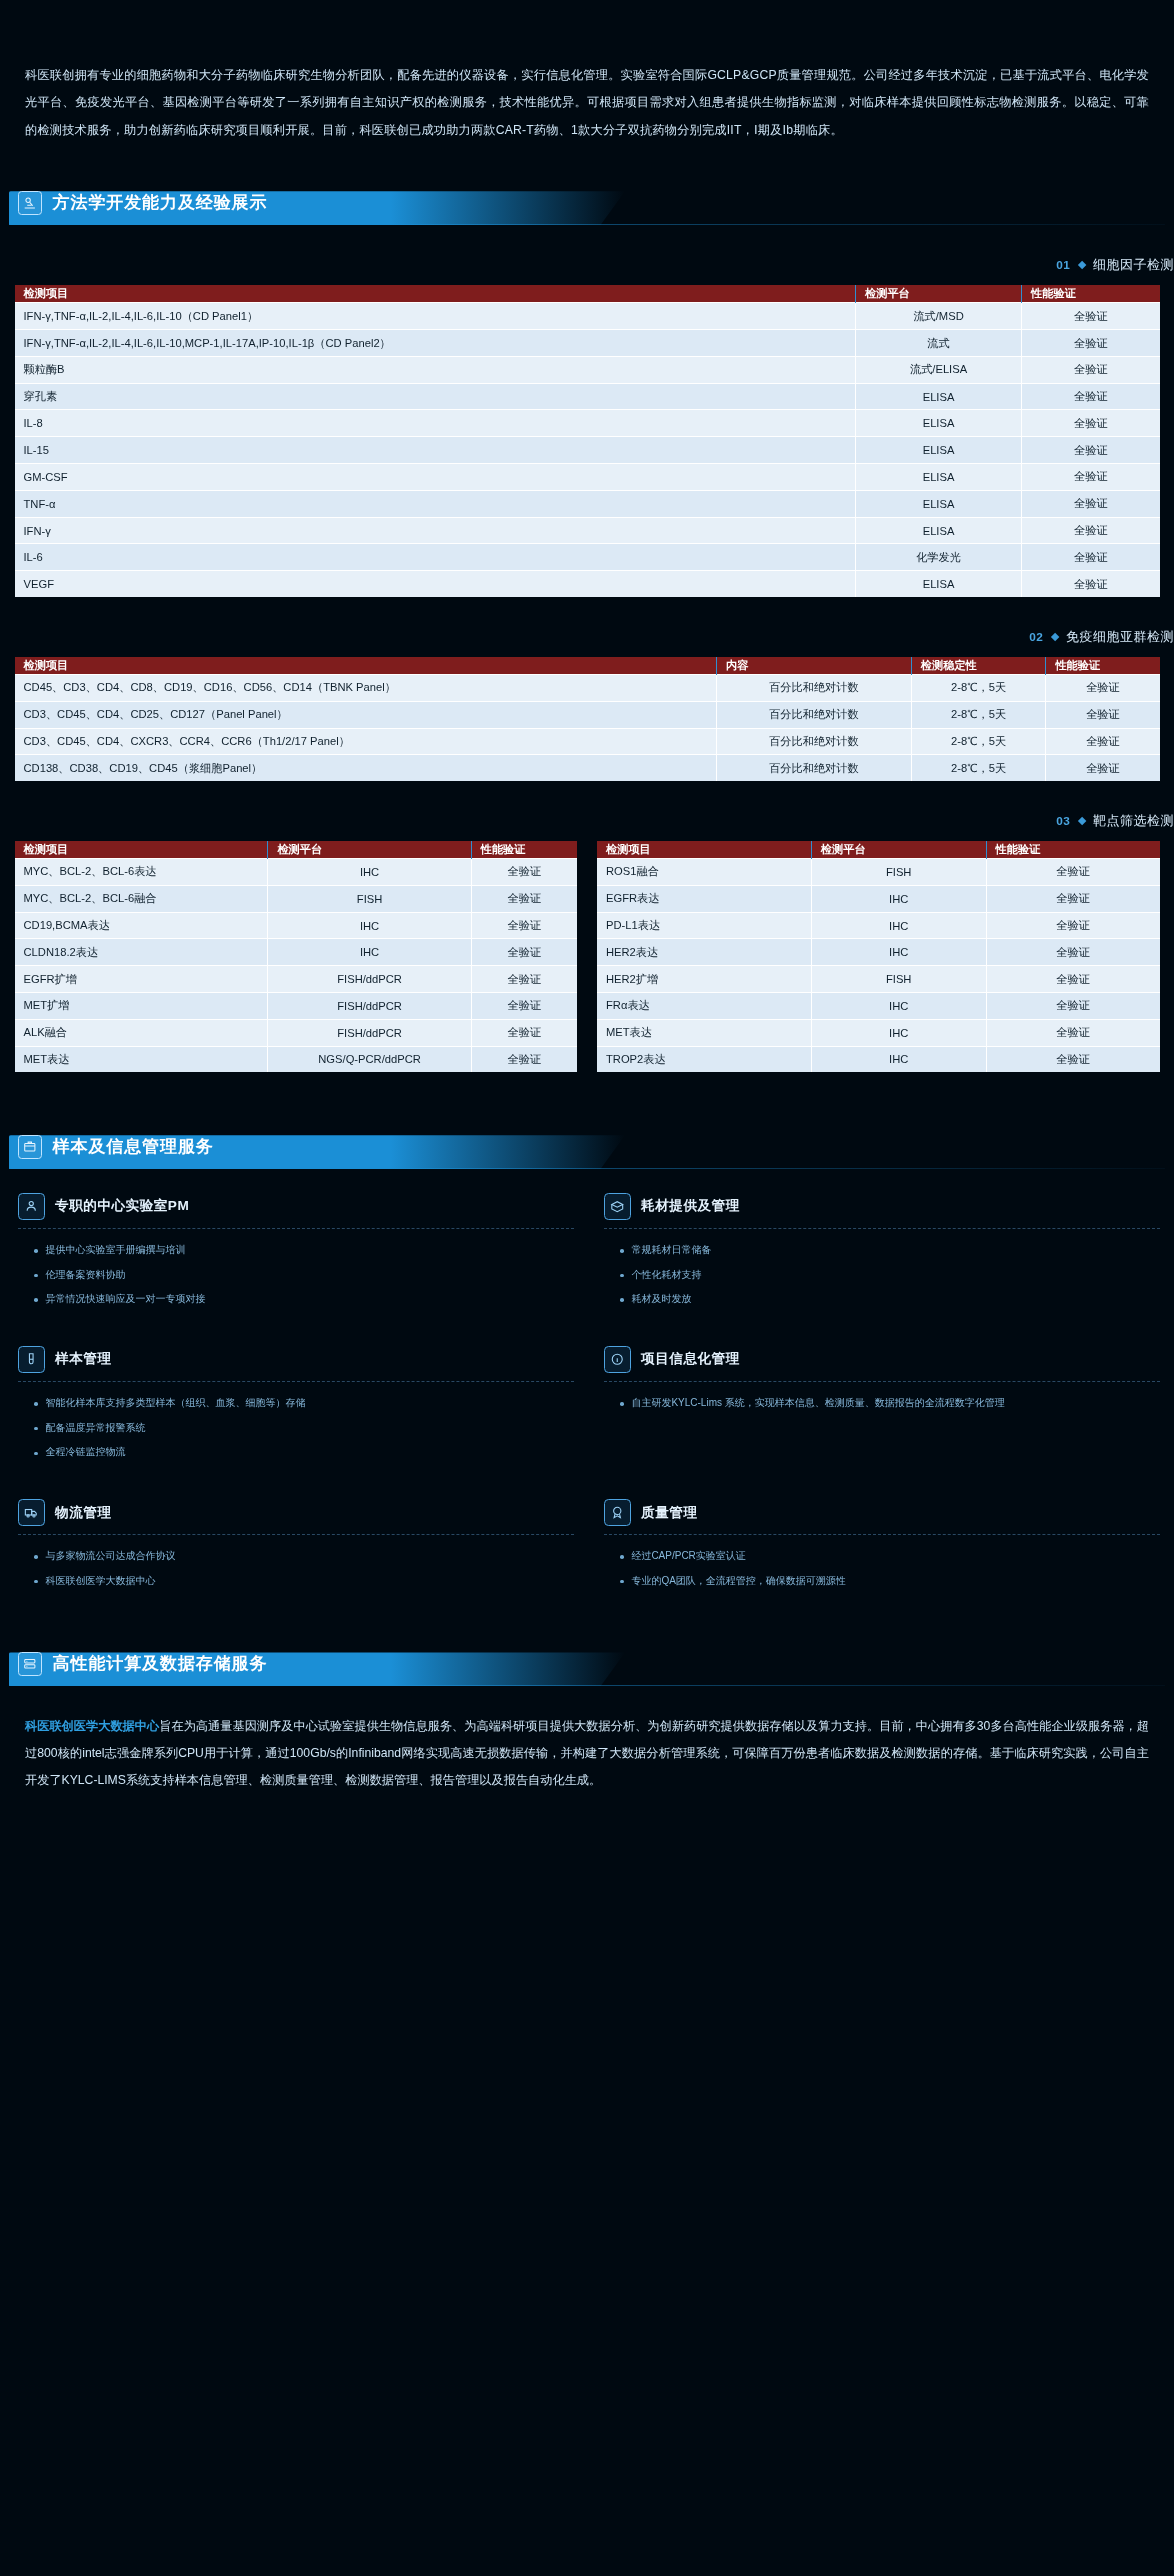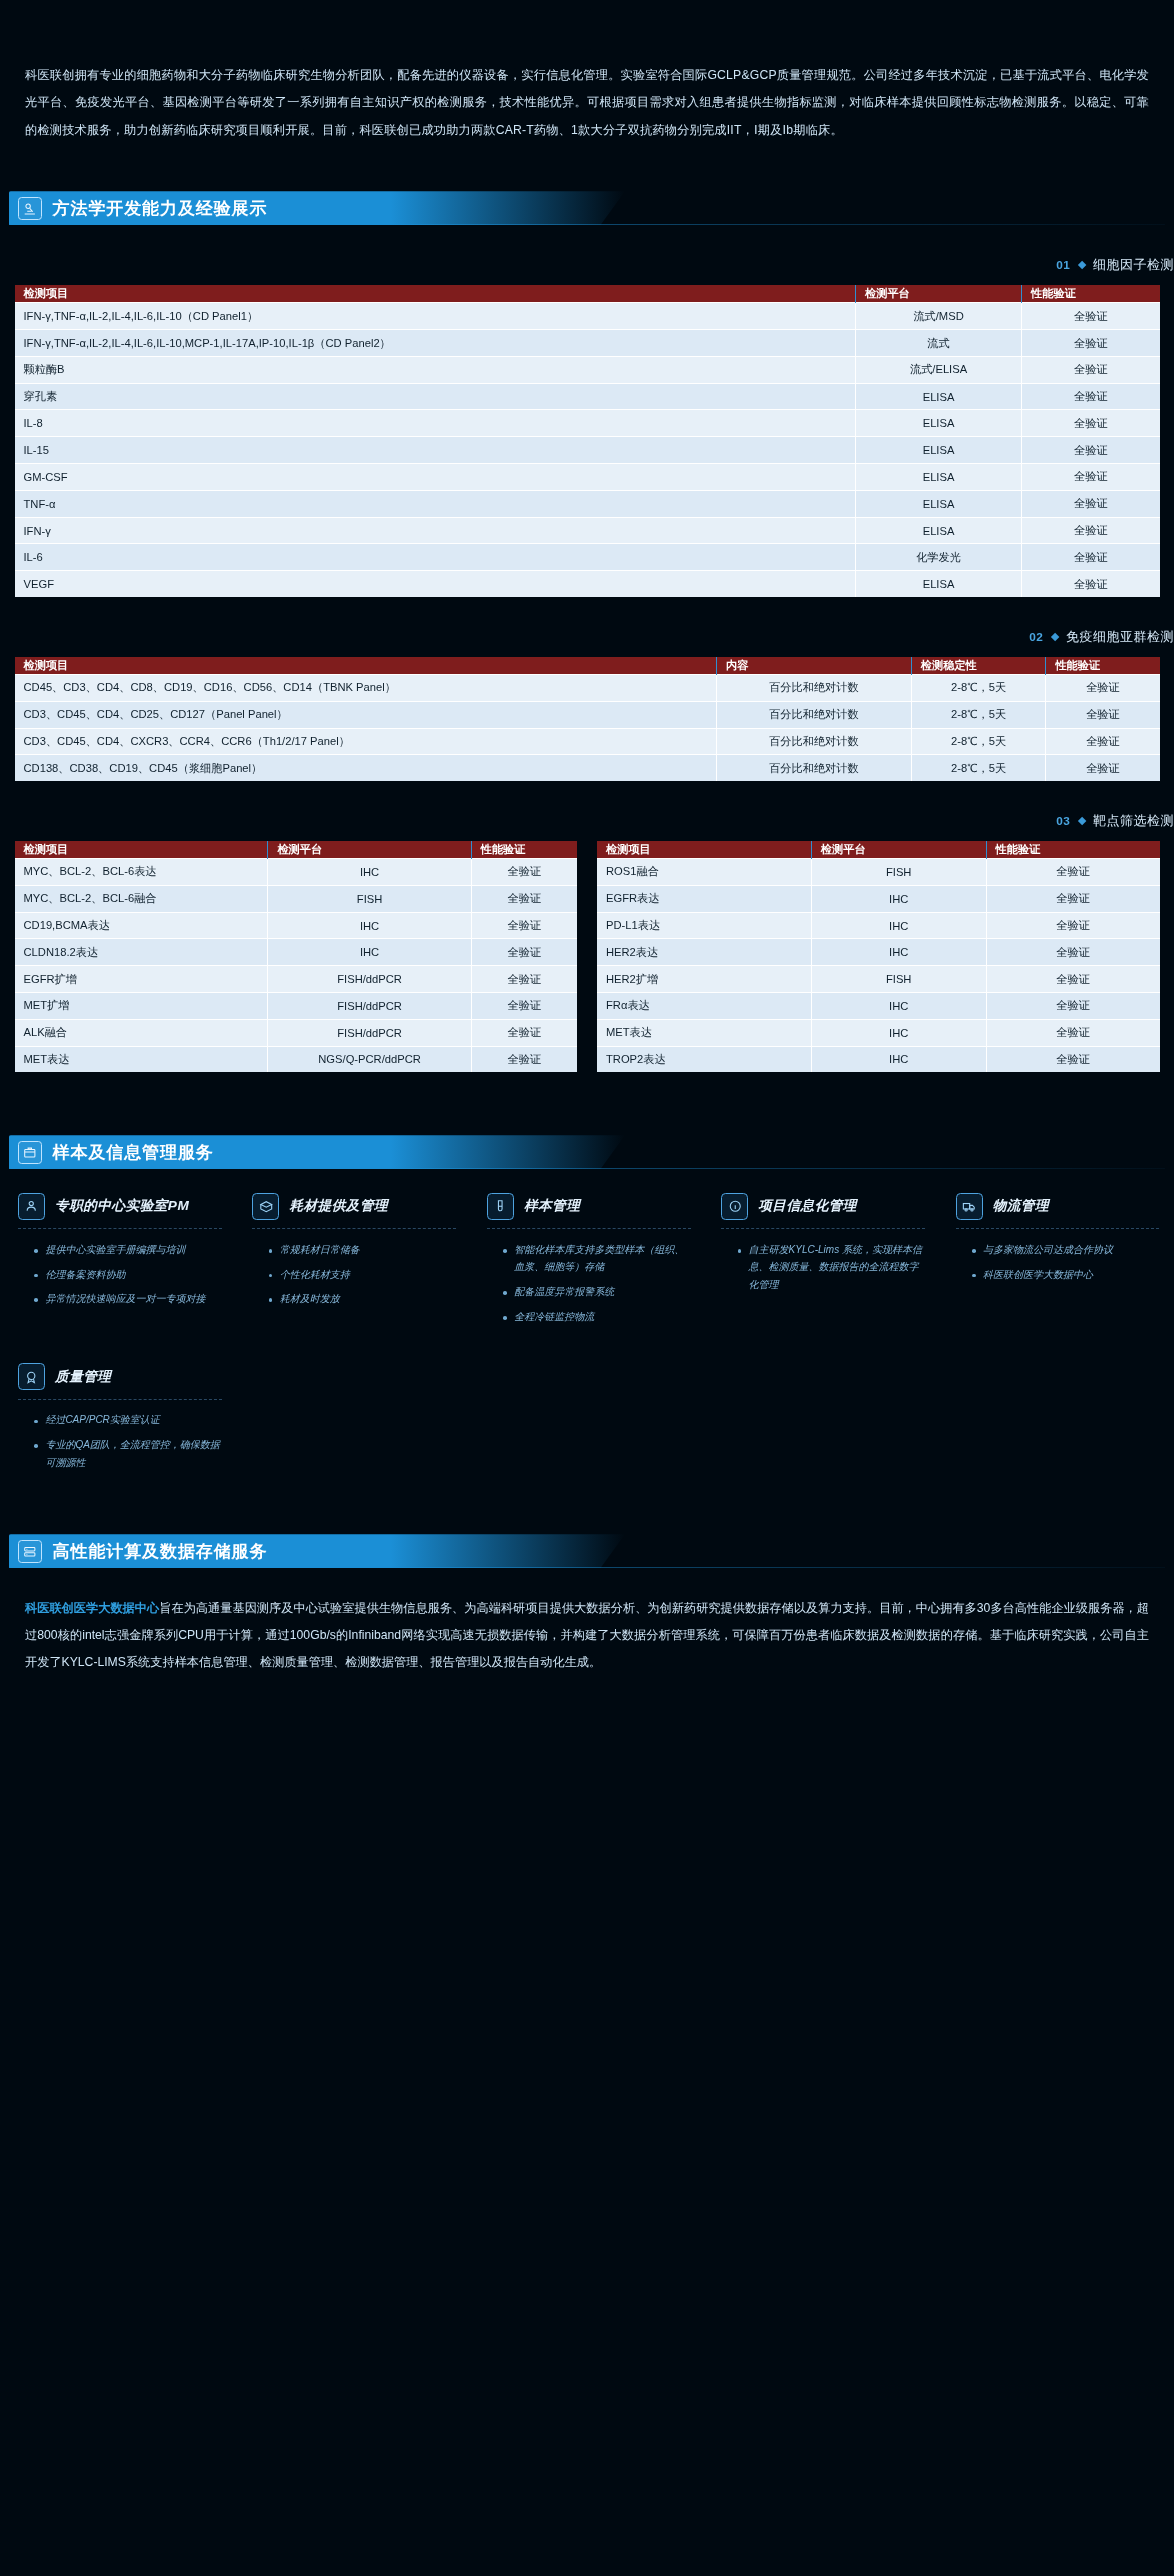--- a/index.html
+++ b/index.html
@@ -29,21 +29,21 @@
     text-align: justify;
     letter-spacing: 0.2px;
   }
 
   
   .banner {
     margin: 47px 9px 0 9px;
     height: 34px;
     position: relative;
     display: flex;
-    align-items: center;
+    align-items: flex-start;
   }
   .banner-bg {
     position: absolute;
     left: 0; top: 0; bottom: 0;
     width: 616px;
     background: linear-gradient(90deg, #1b8fd6 0%, #1b8fd6 62%, rgba(27,143,214,0) 100%);
     clip-path: polygon(0 0, 100% 0, 96% 100%, 0 100%);
     border-radius: 1.8px 0 0 1.8px;
   }
   .banner-line {
@@ -131,23 +131,22 @@
     display: flex;
     gap: 20px;
     margin: 0 14.5px;
   }
   .two-col > div { flex: 1; }
 
   
   .cards {
     margin: 23.6px 14.5px 0 14.5px;
     display: grid;
-    grid-template-columns: repeat(5, 1fr);
+    grid-template-columns: repeat(2, 1fr);
     gap: 31px 27px;
-    font-style: italic;
   }
   .card { padding-left: 3.6px; }
   .card-head {
     display: flex;
     align-items: center;
     gap: 10px;
     padding-bottom: 8.2px;
     border-bottom: 0.9px dashed rgba(90,150,200,.45);
   }
   .card-ic {

